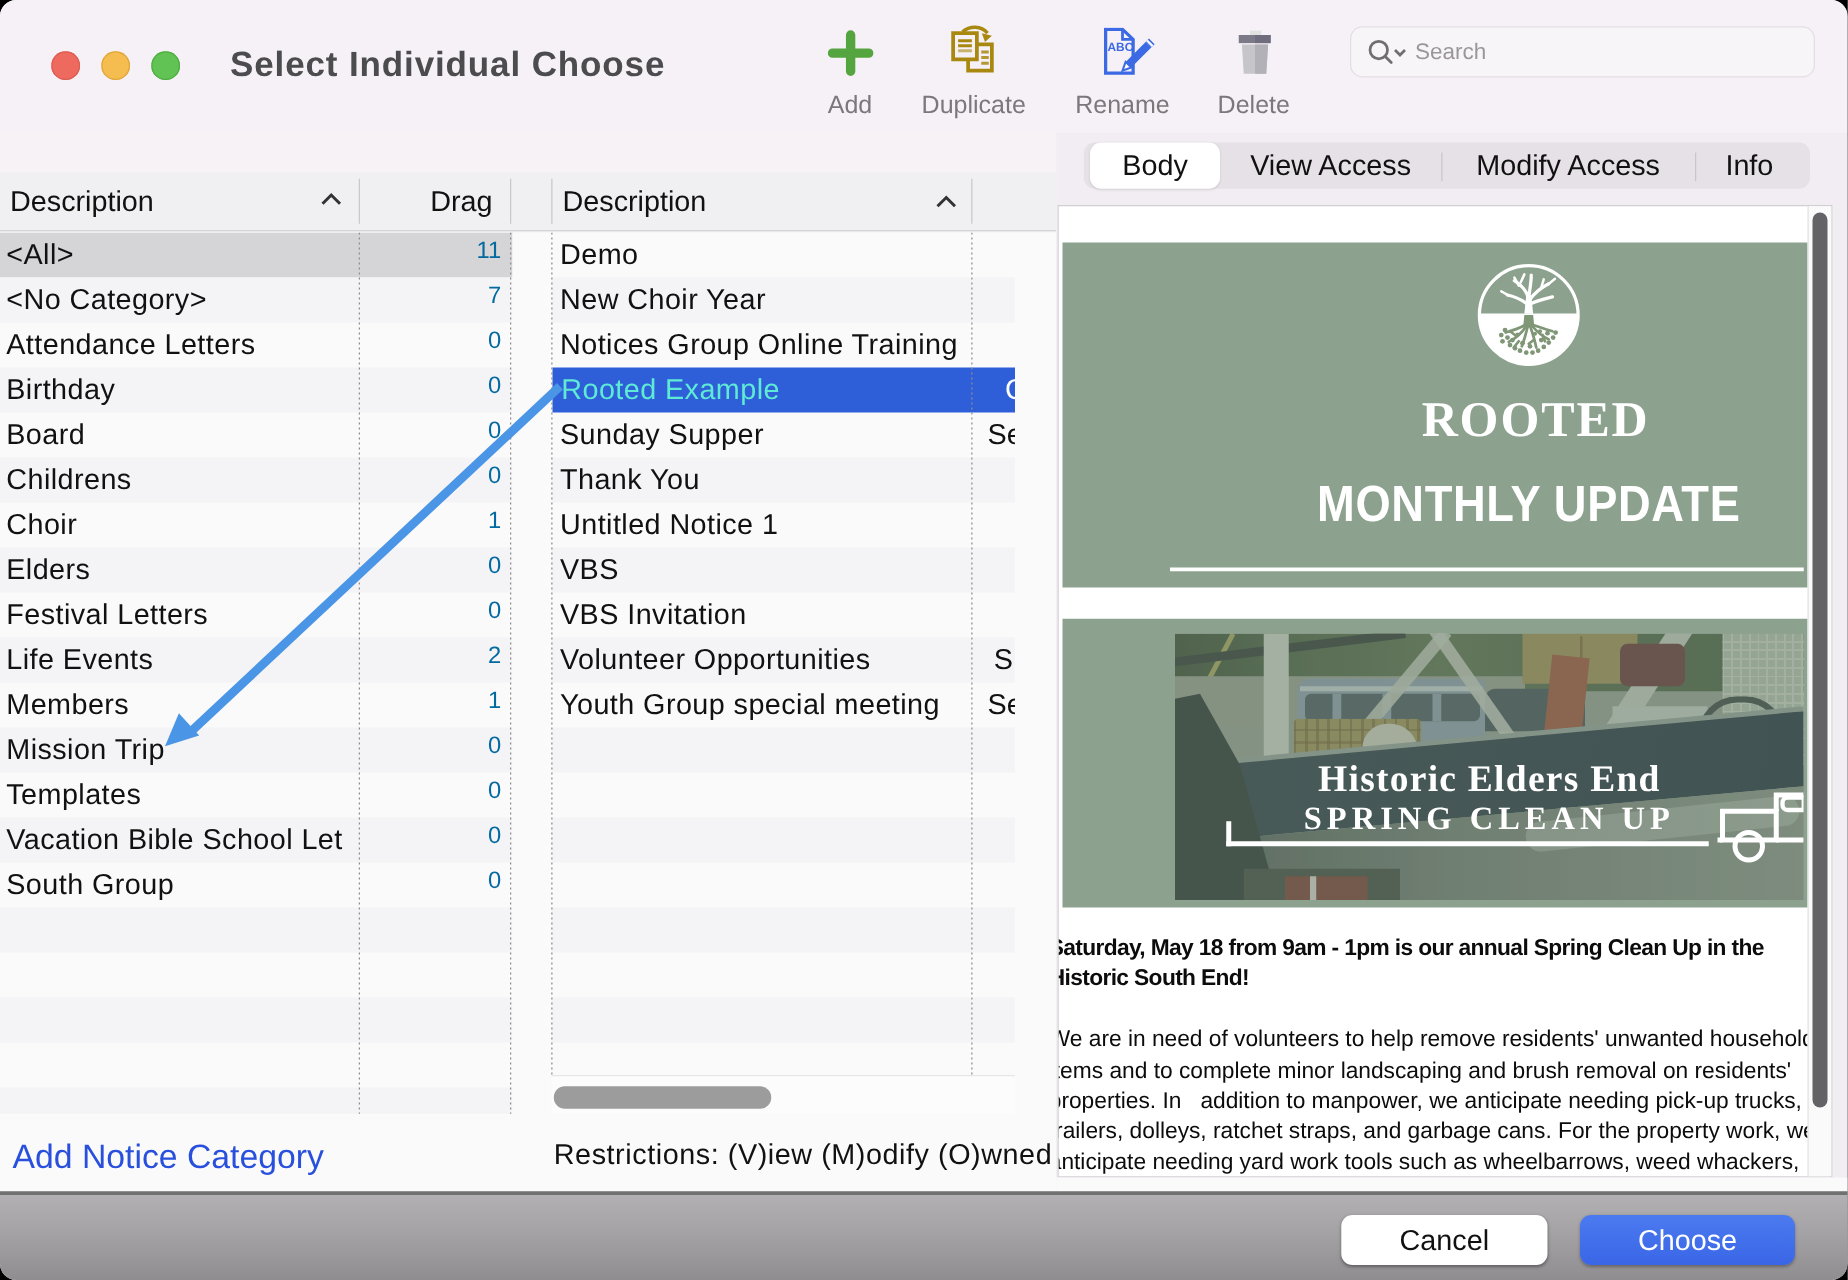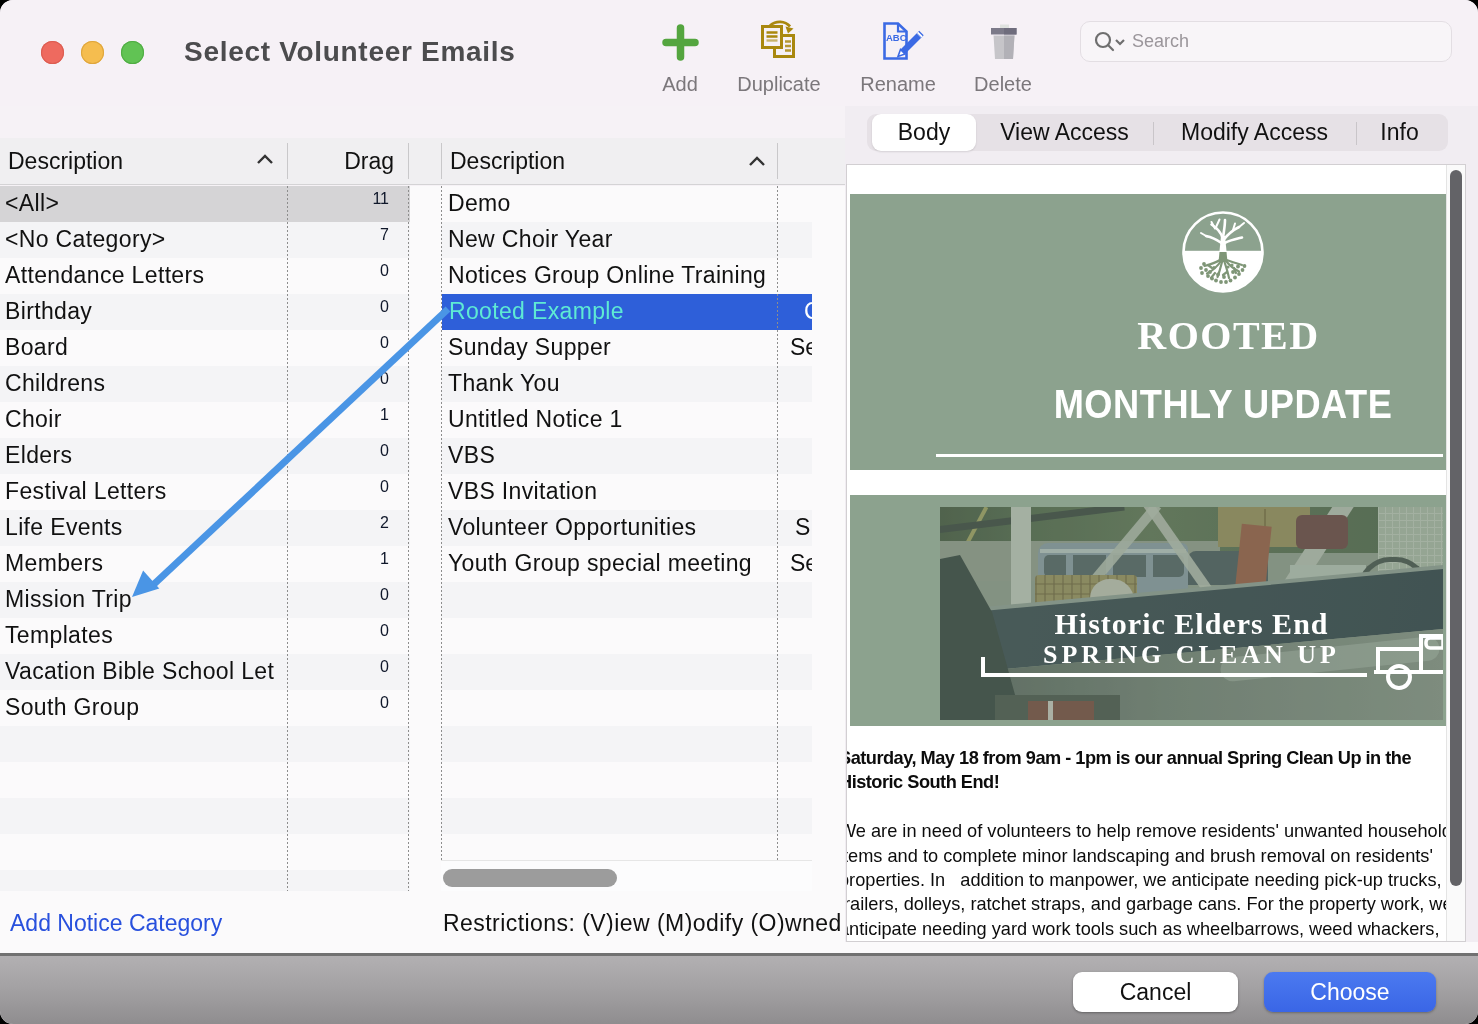--- a/index.html
+++ b/index.html
@@ -23,33 +23,33 @@
   .lheader { position:absolute; left:0; top:106px; width:845px; height:33px; background:#68687b; color:#fff; font-size:23px; font-weight:bold; }
   .colhdr { position:absolute; left:0; top:138px; width:845px; height:47px; background:#f0eff1; border-bottom:1px solid #d4d3d5; }
   .colhdr .lbl { position:absolute; top:10px; font-size:23px; color:#111; }
   .leftbody { position:absolute; left:0; top:186px; width:845px; height:767px; background:#fbfafb; }
 
   .catrows { position:absolute; left:0; top:0px; width:410px; height:705px; overflow:hidden; }
   .notrows { position:absolute; left:441px; top:0px; width:371px; height:674px; overflow:hidden; }
   .row { position:relative; width:100%; height:36px; }
   .row.alt { background:#f4f4f6; }
   .row .d { position:absolute; left:5px; top:4px; font-size:23px; color:#111; white-space:nowrap; letter-spacing:0.35px; }
-  .row .c { position:absolute; right:21px; top:4px; font-size:16px; color:#0f172a; }
+  .row .c { position:absolute; right:9px; top:4px; font-size:19px; color:#0369a1; }
   .row.sel-gray { background:#d5d4d6; }
   .row.sel-blue { background:#2e5fd9; }
   .row.sel-blue .d { color:#5eead4; }
   .notrows .row .d { left:7px; }
   .notrows .row .d2 { position:absolute; left:349px; top:4px; font-size:23px; color:#111; white-space:nowrap;}
   .dot { position:absolute; width:1px; background-image:linear-gradient(#8d8d8d 50%, rgba(255,255,255,0) 50%); background-size:1px 4px; }
 
   
   .hscroll { position:absolute; left:441px; top:674px; width:371px; height:31px; background:#fcfcfd; border-top:1px solid #e6e6e6;}
   .hthumb { position:absolute; left:2px; top:8px; width:174px; height:18px; border-radius:9px; background:#9c9c9c; }
 
-  .addlink { position:absolute; left:10px; top:910px; font-size:23px; color:#2850dd; }
+  .addlink { position:absolute; left:10px; top:910px; font-size:27px; color:#2850dd; }
   .restrict { position:absolute; left:443px; top:910px; font-size:23px; color:#111; letter-spacing:0.45px; }
 
   
   .rpane { position:absolute; left:845px; top:106px; width:633px; height:847px; background:#f1edf2; }
   .tabs { position:absolute; left:22px; top:8px; width:581px; height:37px; background:#e6e1e6; border-radius:9px; }
   .tabs .seg { position:absolute; top:0; height:37px; font-size:23px; color:#111; text-align:center; line-height:37px; }
   .tabs .segsel { position:absolute; left:5px; top:0px; width:104px; height:37px; background:#fff; border-radius:9px; box-shadow:0 1px 2px rgba(0,0,0,0.12); }
   .tabs .vsep { position:absolute; top:8px; width:1px; height:23px; background:#c9c5c9; }
 
   .preview { position:absolute; left:1px; top:58px; width:620px; height:778px; background:#fff; border:1px solid #d2cfd2; }
@@ -71,21 +71,21 @@
   .btn.choose { left:1264px; width:172px; background:linear-gradient(#4b7af0, #3a66e6); color:#fff; box-shadow:0 1px 2.5px rgba(0,0,0,0.3); }
 </style>
 </head>
 <body>
 <div class="window">
 
   <div class="titlebar">
     <div class="tl" style="left:40.5px; background:#ee6a5f; box-shadow:inset 0 0 0 1px #dc5d51;"></div>
     <div class="tl" style="left:81px;  background:#f5bd4f; box-shadow:inset 0 0 0 1px #dfa63d;"></div>
     <div class="tl" style="left:121px; background:#61c354; box-shadow:inset 0 0 0 1px #50ad44;"></div>
-    <div class="title">Select Volunteer Emails</div>
+    <div class="title">Select Individual Choose</div>
 
     <svg class="abs" style="left:662px; top:24px;" width="37" height="37" viewBox="0 0 37 37">
       <path d="M18.5 4 v29 M4 18.5 h29" stroke="#54a53f" stroke-width="7.5" stroke-linecap="round"></path>
     </svg>
     <div class="tblabel" style="left:650px; width:60px;">Add</div>
 
     <svg class="abs" style="left:760px; top:20px;" width="42" height="42" viewBox="0 0 42 42">
       <g stroke="#a9880f" fill="none">
         <rect x="14.5" y="15.5" width="19" height="21" stroke-width="3"></rect>
         <path d="M25 21.5 h6 M25 26 h6 M25 30.5 h6" stroke-width="2.4" opacity="0.85"></path>

